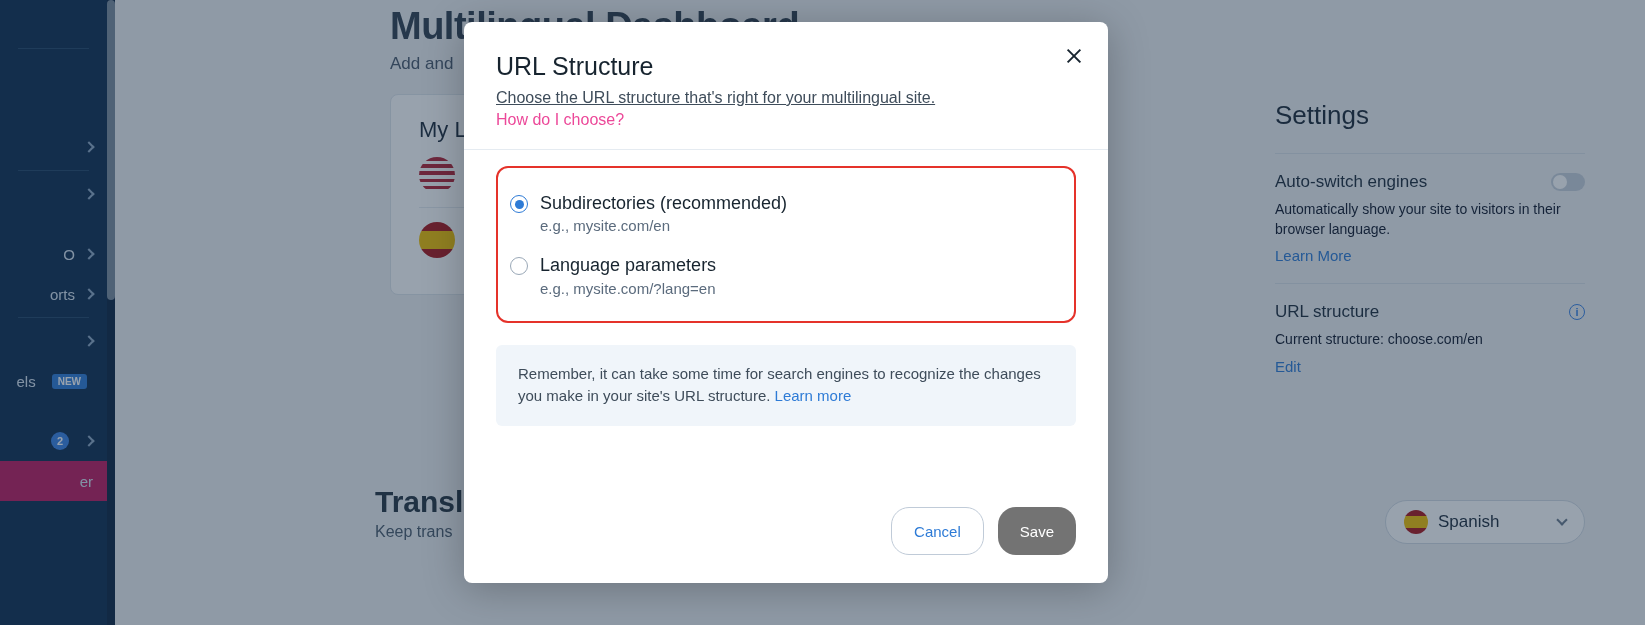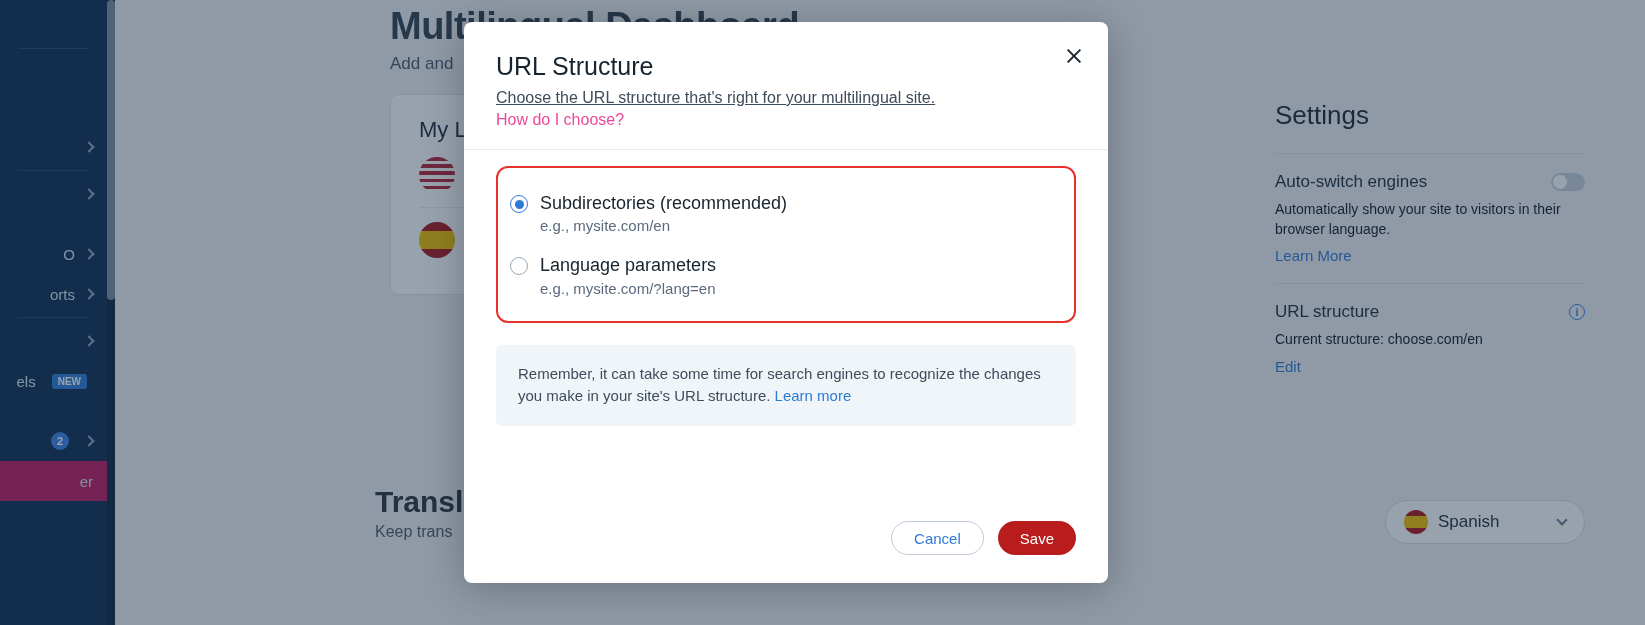--- a/index.html
+++ b/index.html
@@ -62,23 +62,23 @@
 .radio-dot { width: 18px; height: 18px; border-radius: 50%; border: 1.5px solid #9aa8b7; margin-top: 3px; flex-shrink: 0; display: flex; align-items: center; justify-content: center; }
 .radio-dot.sel { border-color: #2e7bd6; }
 .radio-dot.sel::after { content: ''; width: 9px; height: 9px; border-radius: 50%; background: #2e7bd6; }
 .radio-label { font-size: 18px; color: #17242f; line-height: 1.3; }
 .radio-eg { font-size: 15px; color: #5b6b7d; margin-top: 2px; }
 
 .info-box { background: #f0f5fa; border-radius: 6px; padding: 18px 22px; margin-top: 22px; font-size: 15px; color: #3e4c5a; line-height: 1.5; }
 .info-box a { color: #2e7bd6; }
 
 .modal-footer { position: absolute; left: 0; right: 0; bottom: 0; padding: 18px 32px 28px; display: flex; justify-content: flex-end; gap: 14px; }
-.btn { height: 34px; padding: 0 22px; border-radius: 18px; font-size: 15px; display: inline-flex; align-items: center; cursor: pointer; border: none; }
+.btn { height: 48px; padding: 0 22px; border-radius: 18px; font-size: 15px; display: inline-flex; align-items: center; cursor: pointer; border: none; }
 .btn-sec { background: #fff; border: 1px solid #c0cbd8; color: #2e7bd6; }
-.btn-pri { background: #b91c1c; color: #fff; }
+.btn-pri { background: #737373; color: #fff; }
 </style>
 </head>
 <body>
 
 <div class="bg-layer">
   <div class="main-content">
     <div style="padding-top:5px">
       <div class="page-title">Multilingual Dashboard</div>
       <div class="page-sub">Add and </div>
     </div>

